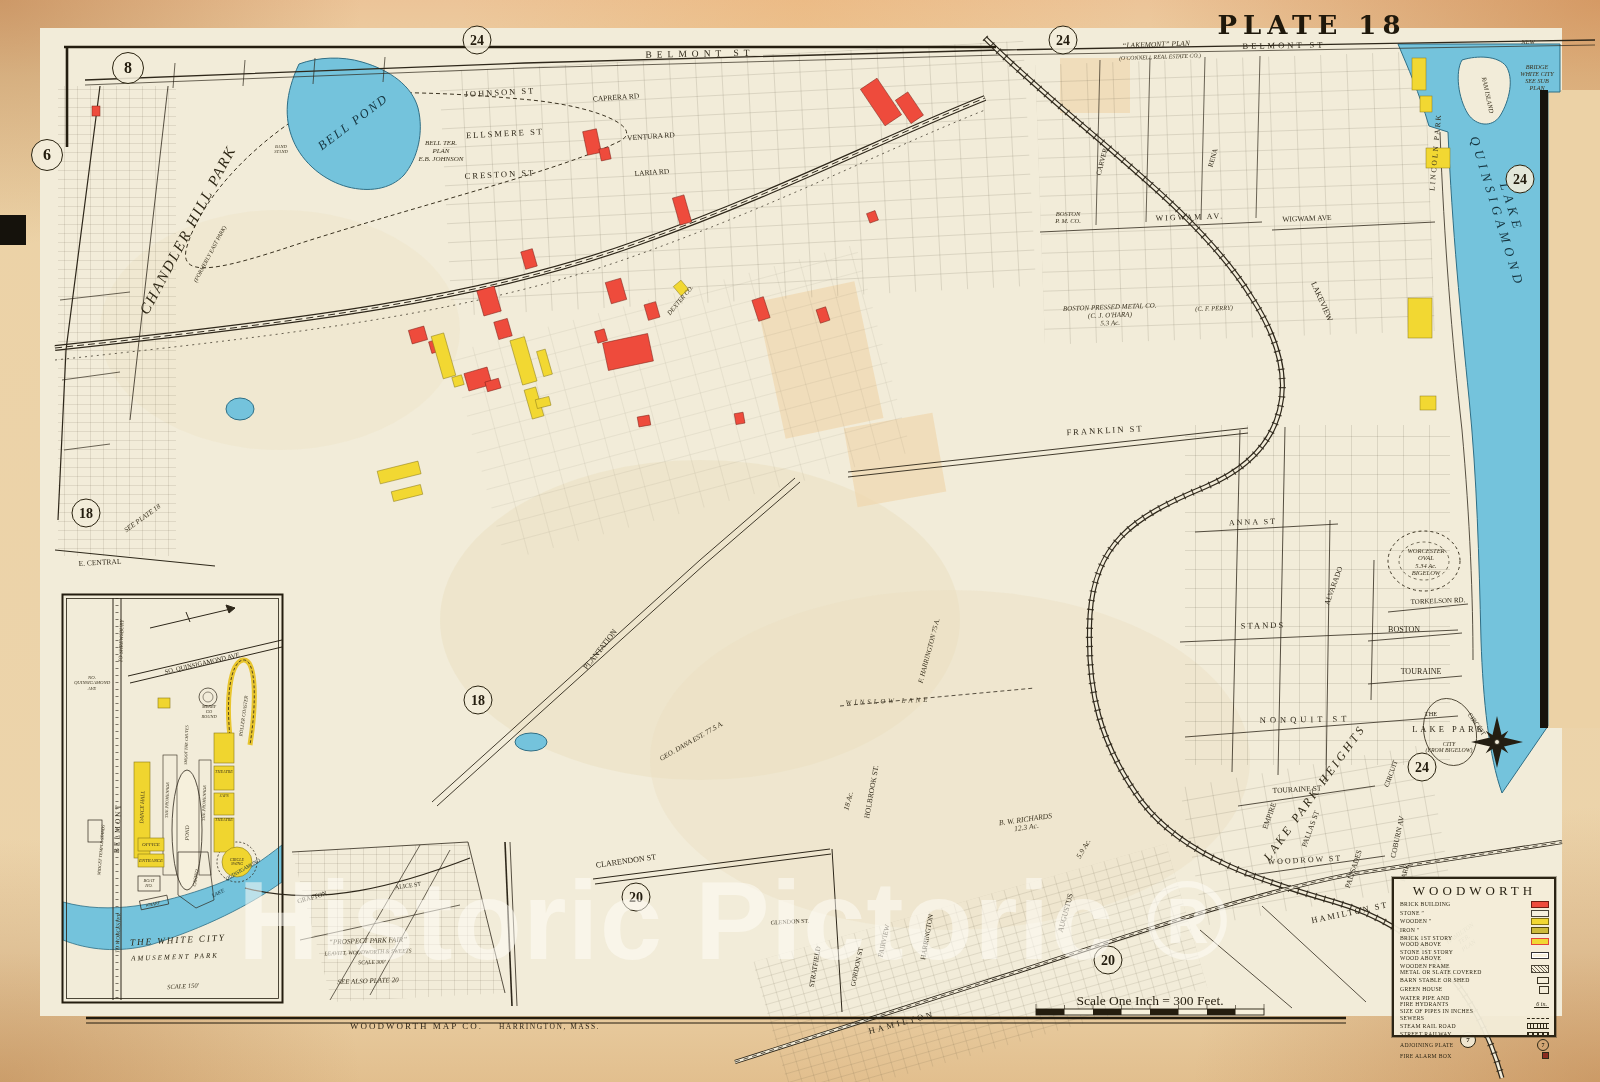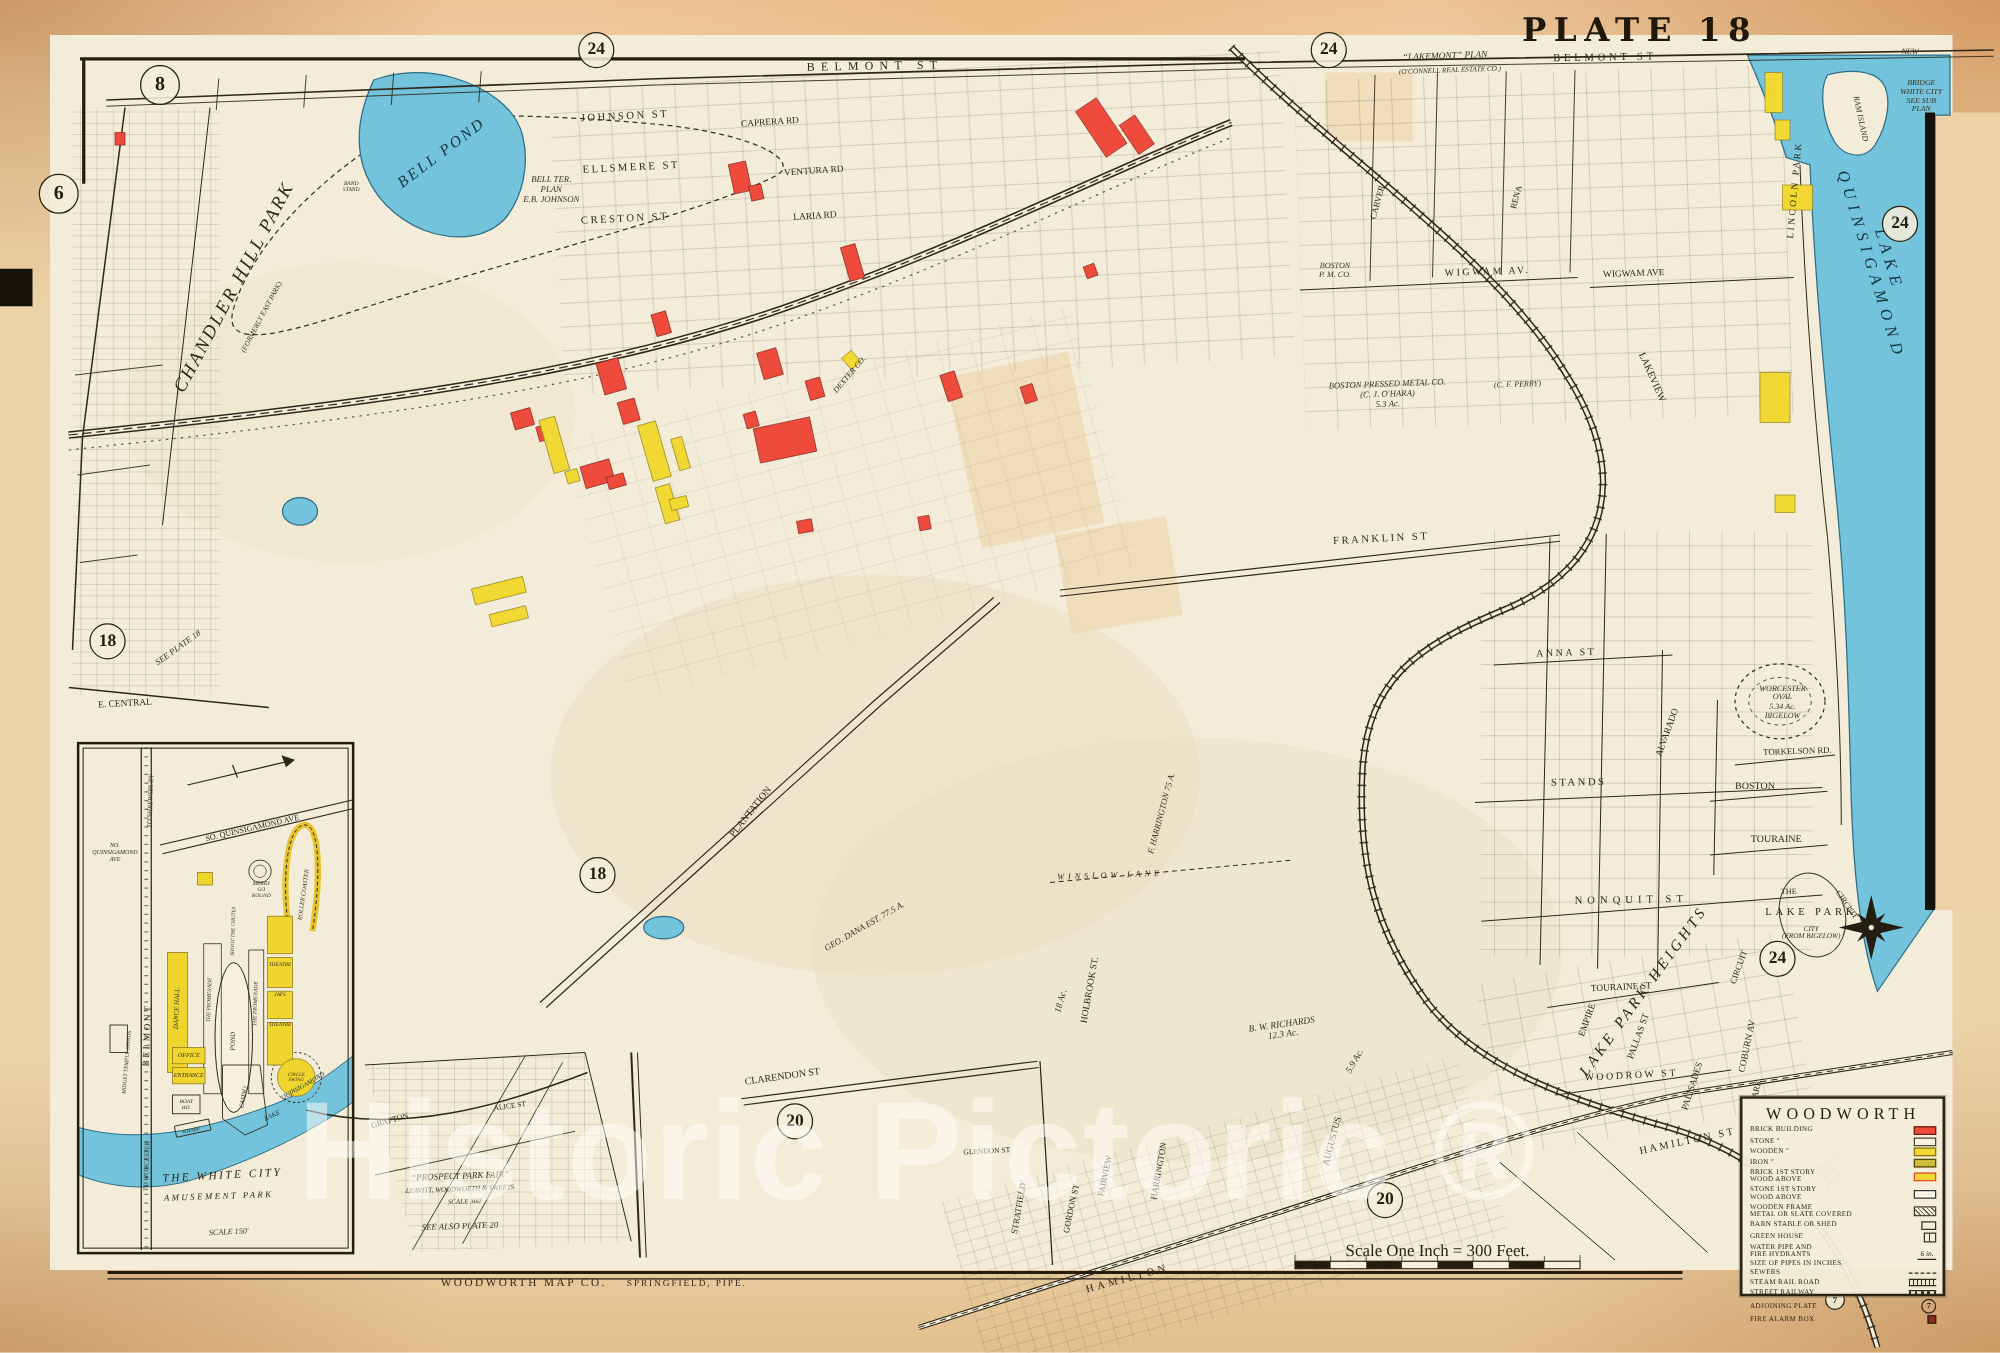--- a/index.html
+++ b/index.html
@@ -500,19 +500,19 @@
         <div class="leg-row">
           <span class="leg-label">FIRE ALARM BOX</span>
           <span class="leg-sw">
             <span class="sw sw-alarm"></span>
           </span>
         </div>
       </div>
 </div>
 
 <div id="footer-pub">
-  <span>WOODWORTH MAP CO.</span><span class="city">SPRINGFIELD, PIPE.</span>
+  <span>WOODWORTH MAP CO.</span><span class="city">HARRINGTON, MASS.</span>
 </div>
 <div id="footer-scale">Scale One Inch = 300 Feet.</div>
 
 <div id="watermark">Historic Pictoric ®</div>
 
 </div>
 
 </body></html>

